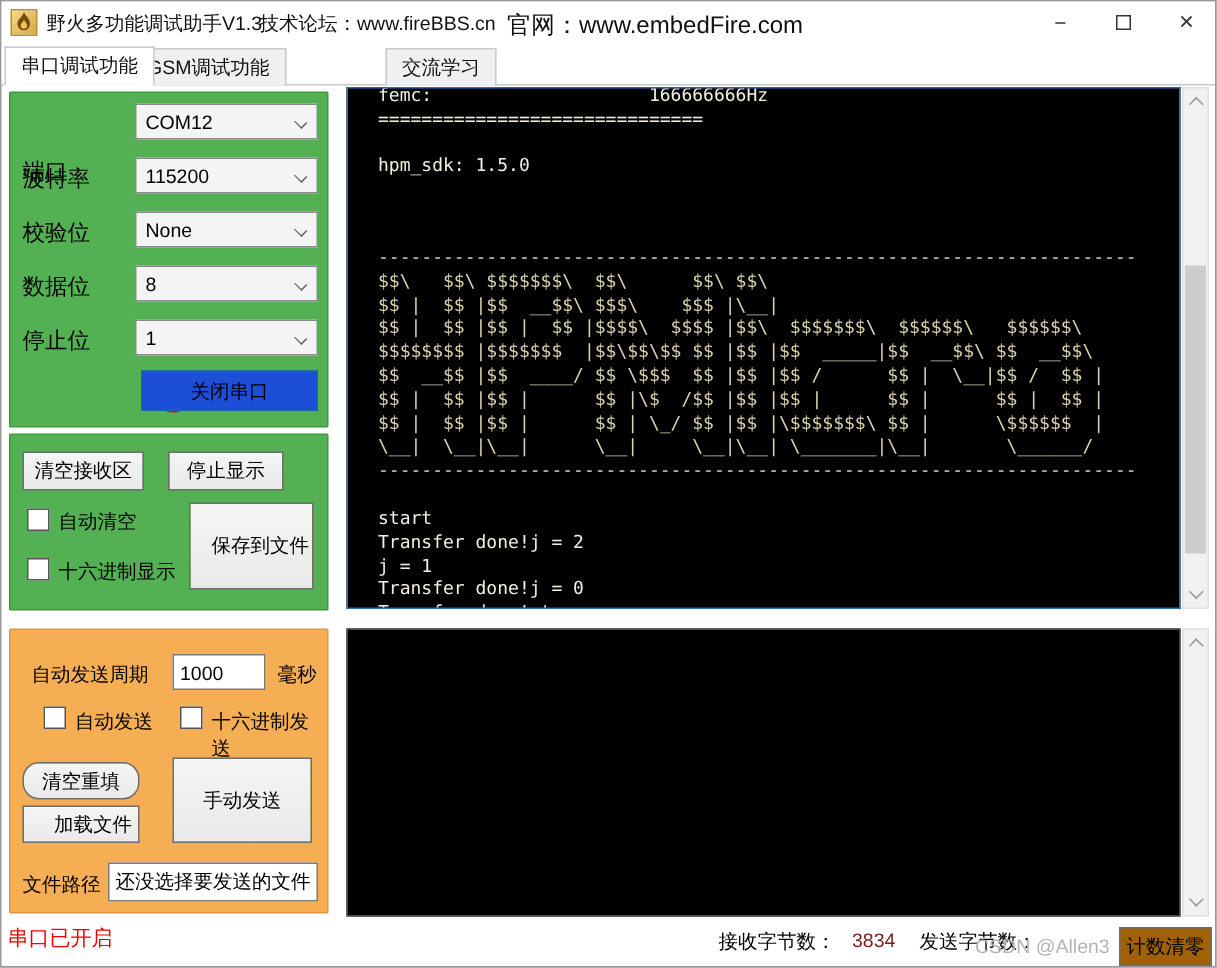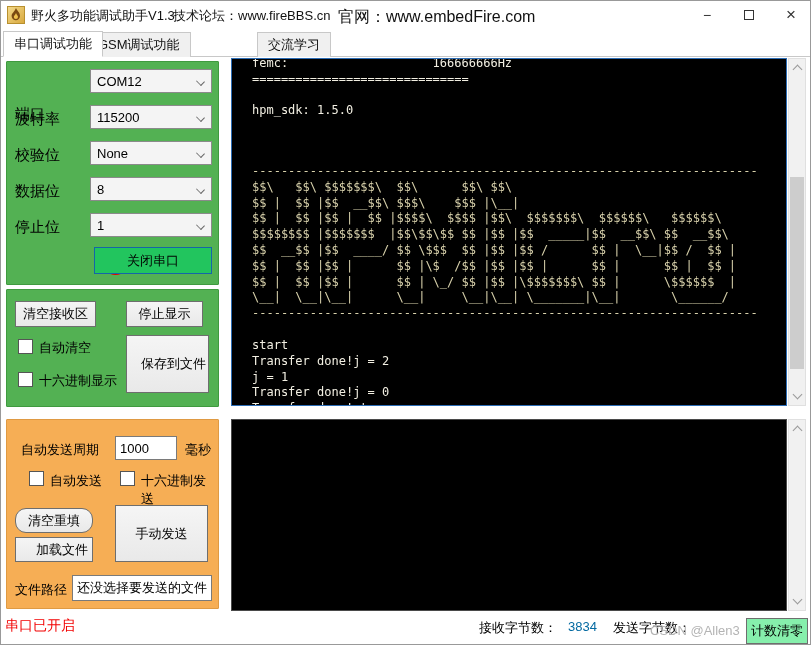--- a/index.html
+++ b/index.html
@@ -26,43 +26,43 @@
   .tab{position:absolute;top:2px;height:25px;padding:0 10px;display:flex;align-items:center;font-size:13px;color:#111;background:#f0f0f0;border:1px solid #c8c8c8;border-bottom:none;}
   .tab.active{background:#fff;height:26px;top:1px;z-index:2;border-bottom:1px solid #fff;}
   
   .panel{position:absolute;border-radius:1px;}
   .panel-green{background:#53b153;border:1px solid #3f9a3f;}
   .panel-orange{background:#f6ae55;border:1px solid #df9a43;}
   .flabel{position:absolute;font-size:15px;color:#000;}
   .combo{position:absolute;height:24px;background:#f4f4f4;border:1px solid #8a8a8a;display:flex;align-items:center;padding-left:6px;font-size:13px;color:#000;}
   .combo .chev{position:absolute;right:7px;top:8px;width:7px;height:7px;border-right:1px solid #666;border-bottom:1px solid #666;transform:rotate(45deg) scaleY(0.8);}
   .btn{position:absolute;background:linear-gradient(#f5f5f5,#e9e9e9);border:1px solid #6e6e6e;display:flex;align-items:center;justify-content:center;font-size:13px;color:#000;cursor:default;}
-  .btn-blue{background:#22c55e;border:1px solid #1466a8;}
+  .btn-blue{background:#1d4ed8;border:1px solid #1466a8;}
   .cb{position:absolute;width:15px;height:15px;background:#fff;border:1px solid #555;}
   .cblabel{position:absolute;font-size:13px;color:#000;}
   .redlight{position:absolute;width:27px;height:27px;border-radius:50%;background:#e80000;}
   .tinput{position:absolute;height:24px;background:#fff;border:1px solid #7a7a7a;font-size:13px;padding:0 4px;font-family:"Liberation Sans","DejaVu Sans",sans-serif;color:#000;}
   
   .term{position:absolute;left:230px;top:57px;width:556px;height:348px;background:#000;border:1px solid #2b6cb5;overflow:hidden;padding:0 0 0 4px;}
   .term pre{margin:16px;font-family:"DejaVu Sans Mono","Liberation Mono",monospace;font-size:12px;line-height:15.8px;white-space:pre;overflow:hidden;}
   .t-head{color:#f2efe2;height:92px;margin-top:-3px !important;}
   .t-banner{color:#d9d2ac;height:158px;}
   .t-tail{color:#f2efe2;}
   .sendbox{position:absolute;left:230px;top:418px;width:556px;height:192px;background:#000;border:1px solid #4a4a4a;}
   .sb{position:absolute;width:18px;background:#f1f1f1;border:1px solid #e0e0e0;}
   .sb .chev{position:absolute;left:5px;width:7px;height:7px;border-right:1px solid #9a9a9a;border-bottom:1px solid #9a9a9a;}
   .sb .up{top:7px;transform:rotate(-135deg);}
   .sb .down{bottom:7px;transform:rotate(45deg);}
   .sb .thumb{position:absolute;left:1px;width:14px;background:#cdcdcd;}
   
   .status-open{position:absolute;left:4px;top:616px;font-size:14px;color:#f20000;}
   .st{position:absolute;top:618px;font-size:13px;color:#000;}
-  .st-blue{color:#0369a1;}
+  .st-blue{color:#7f1d1d;}
   .watermark{position:absolute;left:649px;top:622px;font-size:13px;color:#b4b4b4;z-index:1;white-space:nowrap;}
-  .btn-count{left:745px;top:617px;width:62px;height:26px;z-index:2;background:#86efac;}
+  .btn-count{left:745px;top:617px;width:62px;height:26px;z-index:2;background:#a16207;}
 </style>
 </head>
 <body>
 
 <div class="window">
 
   <div class="titlebar">
     <div class="app-icon">
       <svg width="16" height="16" viewBox="0 0 16 16">
           <path d="M8 1 C9 4 12 5 12 9 A4.2 4.2 0 0 1 3.6 9 C3.6 6 6.5 5 8 1 Z" fill="#7a4a12"></path>
@@ -126,21 +126,21 @@
     <span class="redlight" style="left:95px;top:186px;"></span>
     <div class="btn btn-blue" style="left:87px;top:185px;width:118px;height:27px;">
         <span>关闭串口</span>
       </div>
   </div>
 
   <div class="panel panel-green" style="left:5px;top:288px;width:213px;height:118px;">
     <div class="btn" style="left:8px;top:11px;width:81px;height:26px;">
         <span>清空接收区</span>
       </div>
-    <div class="btn" style="left:119px;top:11px;width:77px;height:26px;">
+    <div class="btn" style="left:105px;top:11px;width:77px;height:26px;">
         <span>停止显示</span>
       </div>
     <span class="cb" style="left:11px;top:49px;"></span>
     <span class="cblabel" style="left:32px;top:49px;">自动清空</span>
     <span class="cb" style="left:11px;top:82px;"></span>
     <span class="cblabel" style="left:32px;top:82px;">十六进制显示</span>
     <div class="btn" style="left:119px;top:45px;width:83px;height:58px;padding-left:12px;">
         <span>保存到文件</span>
       </div>
   </div>

